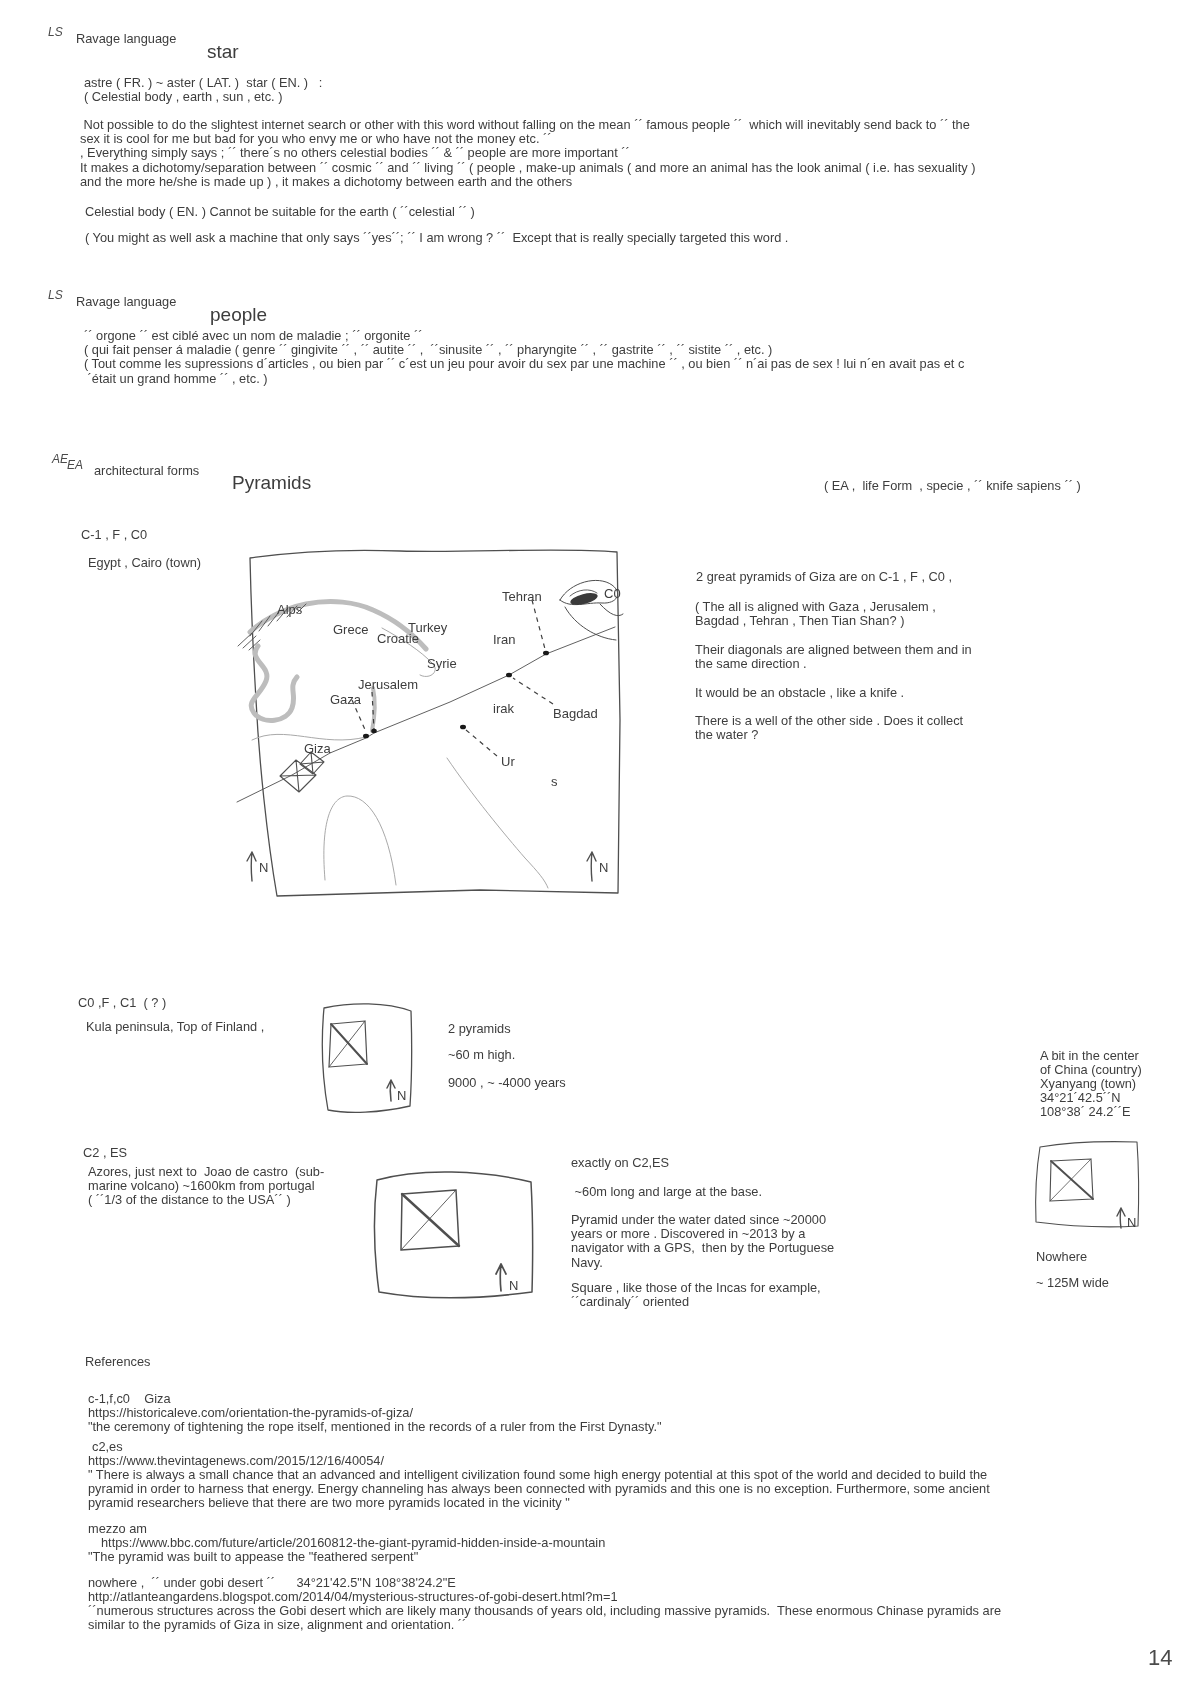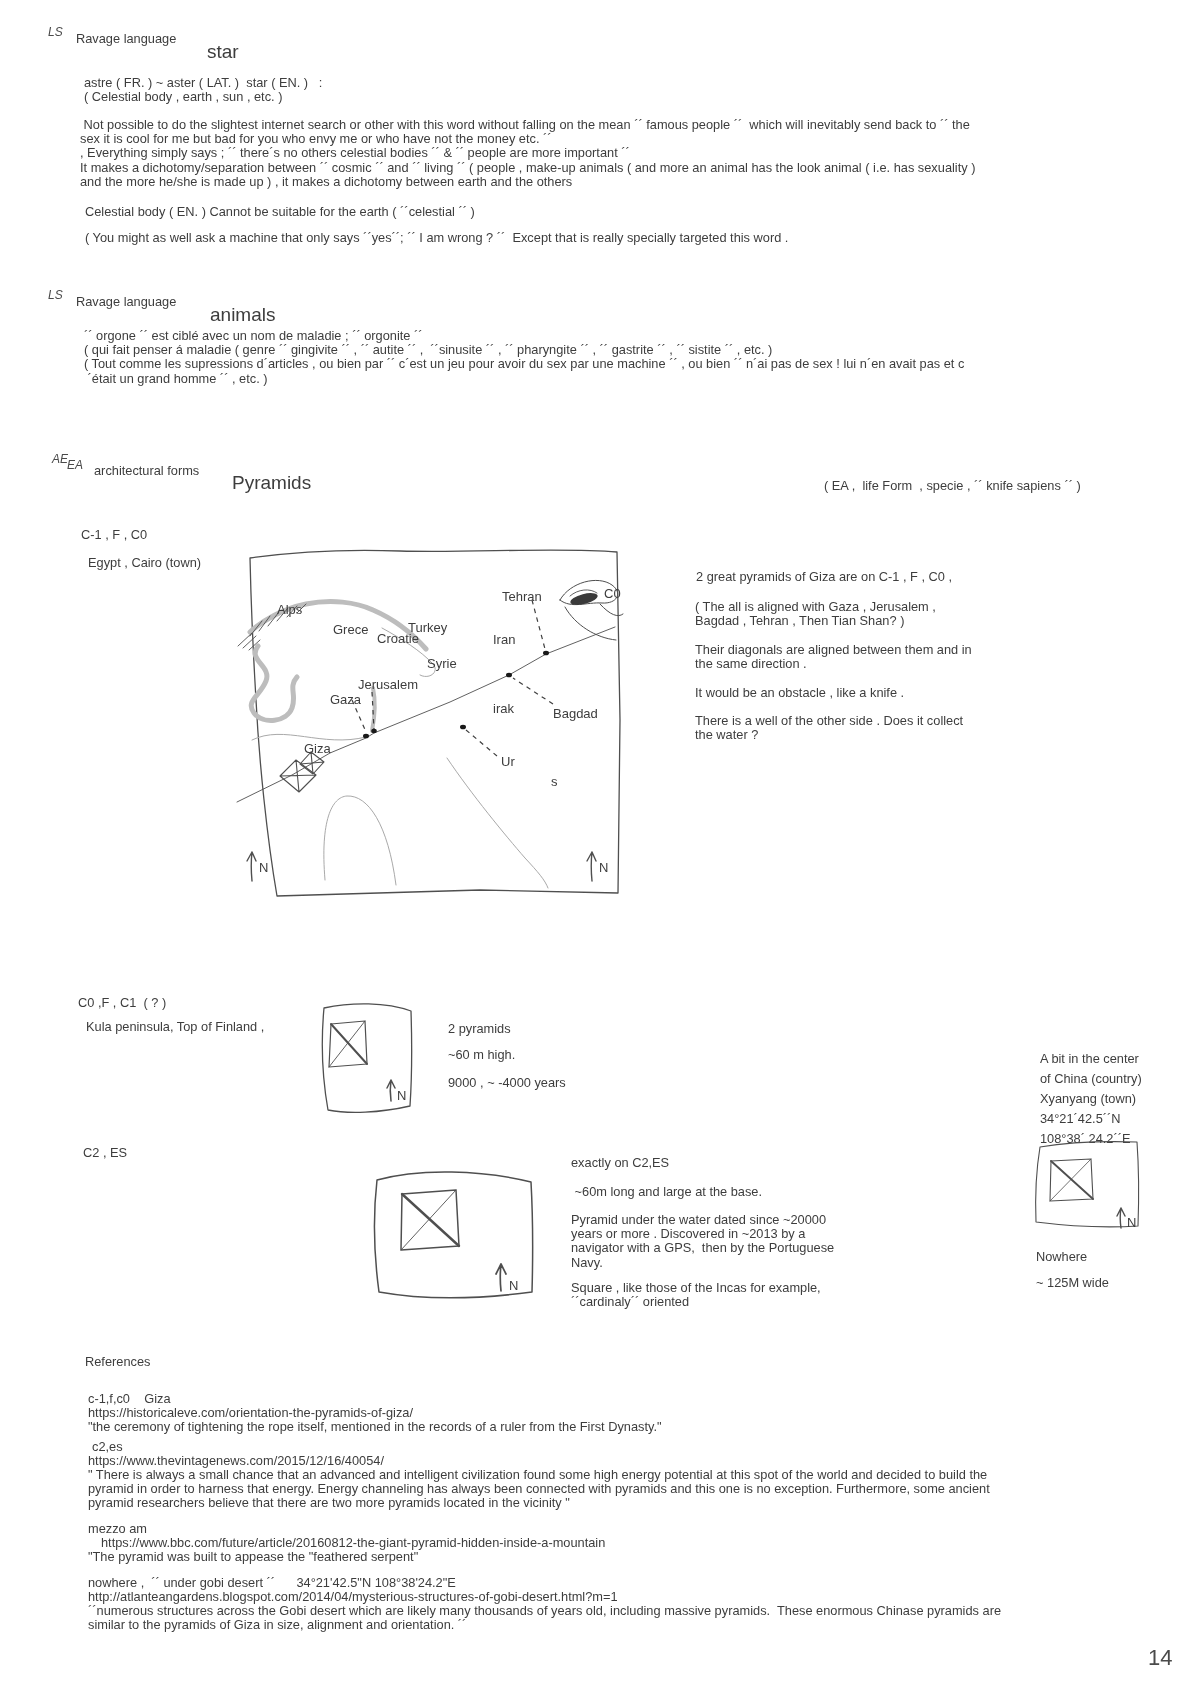--- a/index.html
+++ b/index.html
@@ -29,21 +29,21 @@
   <div class="t" style="left:80px;top:118px;"> Not possible to do the slightest internet search or other with this word without falling on the mean ´´ famous people ´´  which will inevitably send back to ´´ the
 sex it is cool for me but bad for you who envy me or who have not the money etc. ´´
 , Everything simply says ; ´´ there´s no others celestial bodies ´´ &amp; ´´ people are more important ´´
 It makes a dichotomy/separation between ´´ cosmic ´´ and ´´ living ´´ ( people , make-up animals ( and more an animal has the look animal ( i.e. has sexuality )
 and the more he/she is made up ) , it makes a dichotomy between earth and the others</div>
   <div class="t" style="left:85px;top:205px;">Celestial body ( EN. ) Cannot be suitable for the earth ( ´´celestial ´´ )</div>
   <div class="t" style="left:85px;top:231px;">( You might as well ask a machine that only says ´´yes´´; ´´ I am wrong ? ´´  Except that is really specially targeted this word .</div>
 
   <div class="t tag" style="left:48px;top:288px;">LS</div>
   <div class="t" style="left:76px;top:295px;">Ravage language</div>
-  <div class="t word" style="left:210px;top:308px;">animals</div>
+  <div class="t word" style="left:210px;top:308px;">people</div>
   <div class="t" style="left:84px;top:329px;">´´ orgone ´´ est ciblé avec un nom de maladie ; ´´ orgonite ´´
 ( qui fait penser á maladie ( genre ´´ gingivite ´´ , ´´ autite ´´ ,  ´´sinusite ´´ , ´´ pharyngite ´´ , ´´ gastrite ´´ , ´´ sistite ´´ , etc. )
 ( Tout comme les supressions d´articles , ou bien par ´´ c´est un jeu pour avoir du sex par une machine ´´ , ou bien ´´ n´ai pas de sex ! lui n´en avait pas et c
  ´était un grand homme ´´ , etc. )</div>
 
   <div class="t tag" style="left:52px;top:452px;">AE</div>
   <div class="t tag" style="left:67px;top:458px;">EA</div>
   <div class="t" style="left:94px;top:464px;">architectural forms</div>
   <div class="t word" style="left:232px;top:476px;">Pyramids</div>
   <div class="t" style="left:824px;top:479px;">( EA ,  life Form  , specie , ´´ knife sapiens ´´ )</div>
@@ -153,21 +153,21 @@
     <g>
       <path class="sk" stroke-width="1.5" d="M391,1101 C390,1094 390,1087 391,1080 M391,1080 L387,1088 M391,1080 L395,1088"></path>
       <text x="397" y="1100" font-size="11">N</text>
     </g>
   </svg>
 
   <div class="t" style="left:448px;top:1022px;">2 pyramids</div>
   <div class="t" style="left:448px;top:1048px;">~60 m high.</div>
   <div class="t" style="left:448px;top:1076px;">9000 , ~ -4000 years</div>
 
-  <div class="t" style="left:1040px;top:1049px;line-height:20px;">A bit in the center
+  <div class="t" style="left:1040px;top:1049px;line-height:14px;">A bit in the center
 of China (country)
 Xyanyang (town)
 34°21´42.5´´N
 108°38´ 24.2´´E</div>
 
   <svg style="left:1028px;top:1136px;" width="119" height="99" viewBox="1028 1136 119 99">
     <path class="sk" stroke-width="1.1" d="M1040,1147 C1070,1142 1105,1141 1137,1142 C1139,1170 1139,1198 1138,1226 C1105,1228 1068,1226 1036,1222 C1035,1196 1036,1171 1040,1147 Z"></path>
     <g>
       <path class="sk" stroke-width="1.1" d="M1051,1161 L1091,1159 L1093,1199 L1050,1201 Z"></path>
       <path class="sk" stroke-width="1.9" d="M1051,1161 L1093,1199"></path>
@@ -176,20 +176,23 @@
     <g>
       <path class="sk" stroke-width="1.4" d="M1121,1228 C1120,1221 1120,1214 1121,1208 M1121,1208 L1117,1216 M1121,1208 L1125,1216"></path>
       <text x="1127" y="1227" font-size="10">N</text>
     </g>
   </svg>
 
   <div class="t" style="left:1036px;top:1250px;">Nowhere</div>
   <div class="t" style="left:1036px;top:1276px;">~ 125M wide</div>
 
   <div class="t" style="left:83px;top:1146px;">C2 , ES</div>
+  <div class="t" style="left:88px;top:1165px;">Azores, just next to  Joao de castro  (sub-
+marine volcano) ~1600km from portugal
+( ´´1/3 of the distance to the USA´´ )</div>
 
   <svg style="left:366px;top:1163px;" width="176" height="142" viewBox="366 1163 176 142">
     <path class="sk" stroke-width="1.5" d="M377,1180 C420,1168 482,1170 531,1182 C533,1218 533,1256 532,1292 C480,1299 424,1300 379,1292 C374,1255 373,1215 377,1180 Z"></path>
     <g>
       <path class="sk" stroke-width="1.5" d="M402,1194 L456,1190 L459,1246 L401,1250 Z"></path>
       <path class="sk" stroke-width="2.4" d="M402,1194 L459,1246"></path>
       <path class="sk" stroke-width="0.9" d="M456,1190 L401,1250"></path>
     </g>
     <g>
       <path class="sk" stroke-width="1.7" d="M501,1291 C500,1282 500,1273 501,1264 M501,1264 L496,1274 M501,1264 L506,1274"></path>

